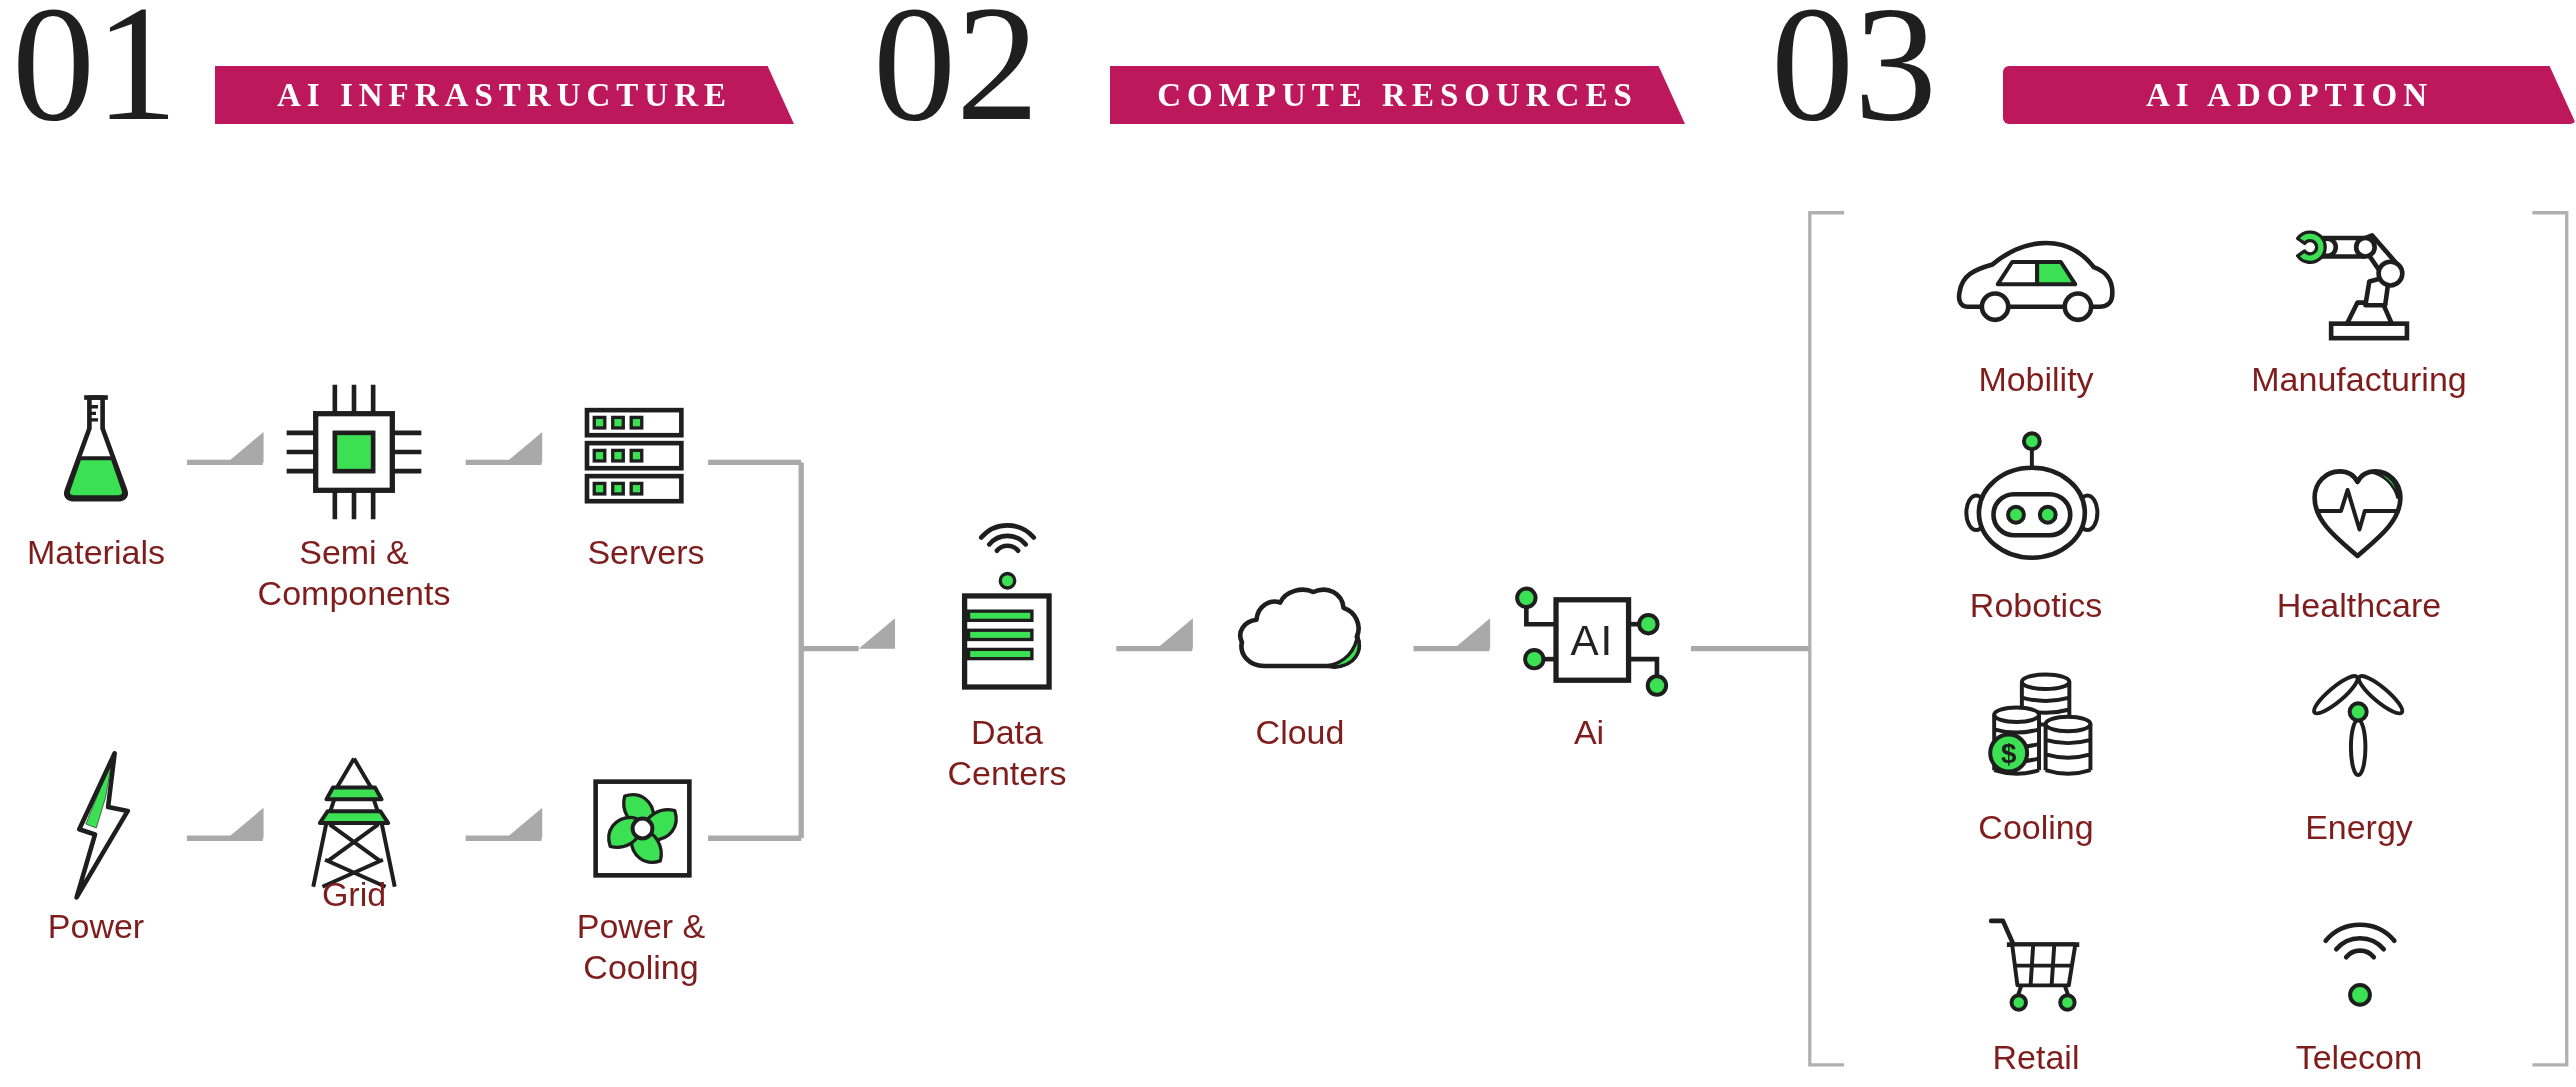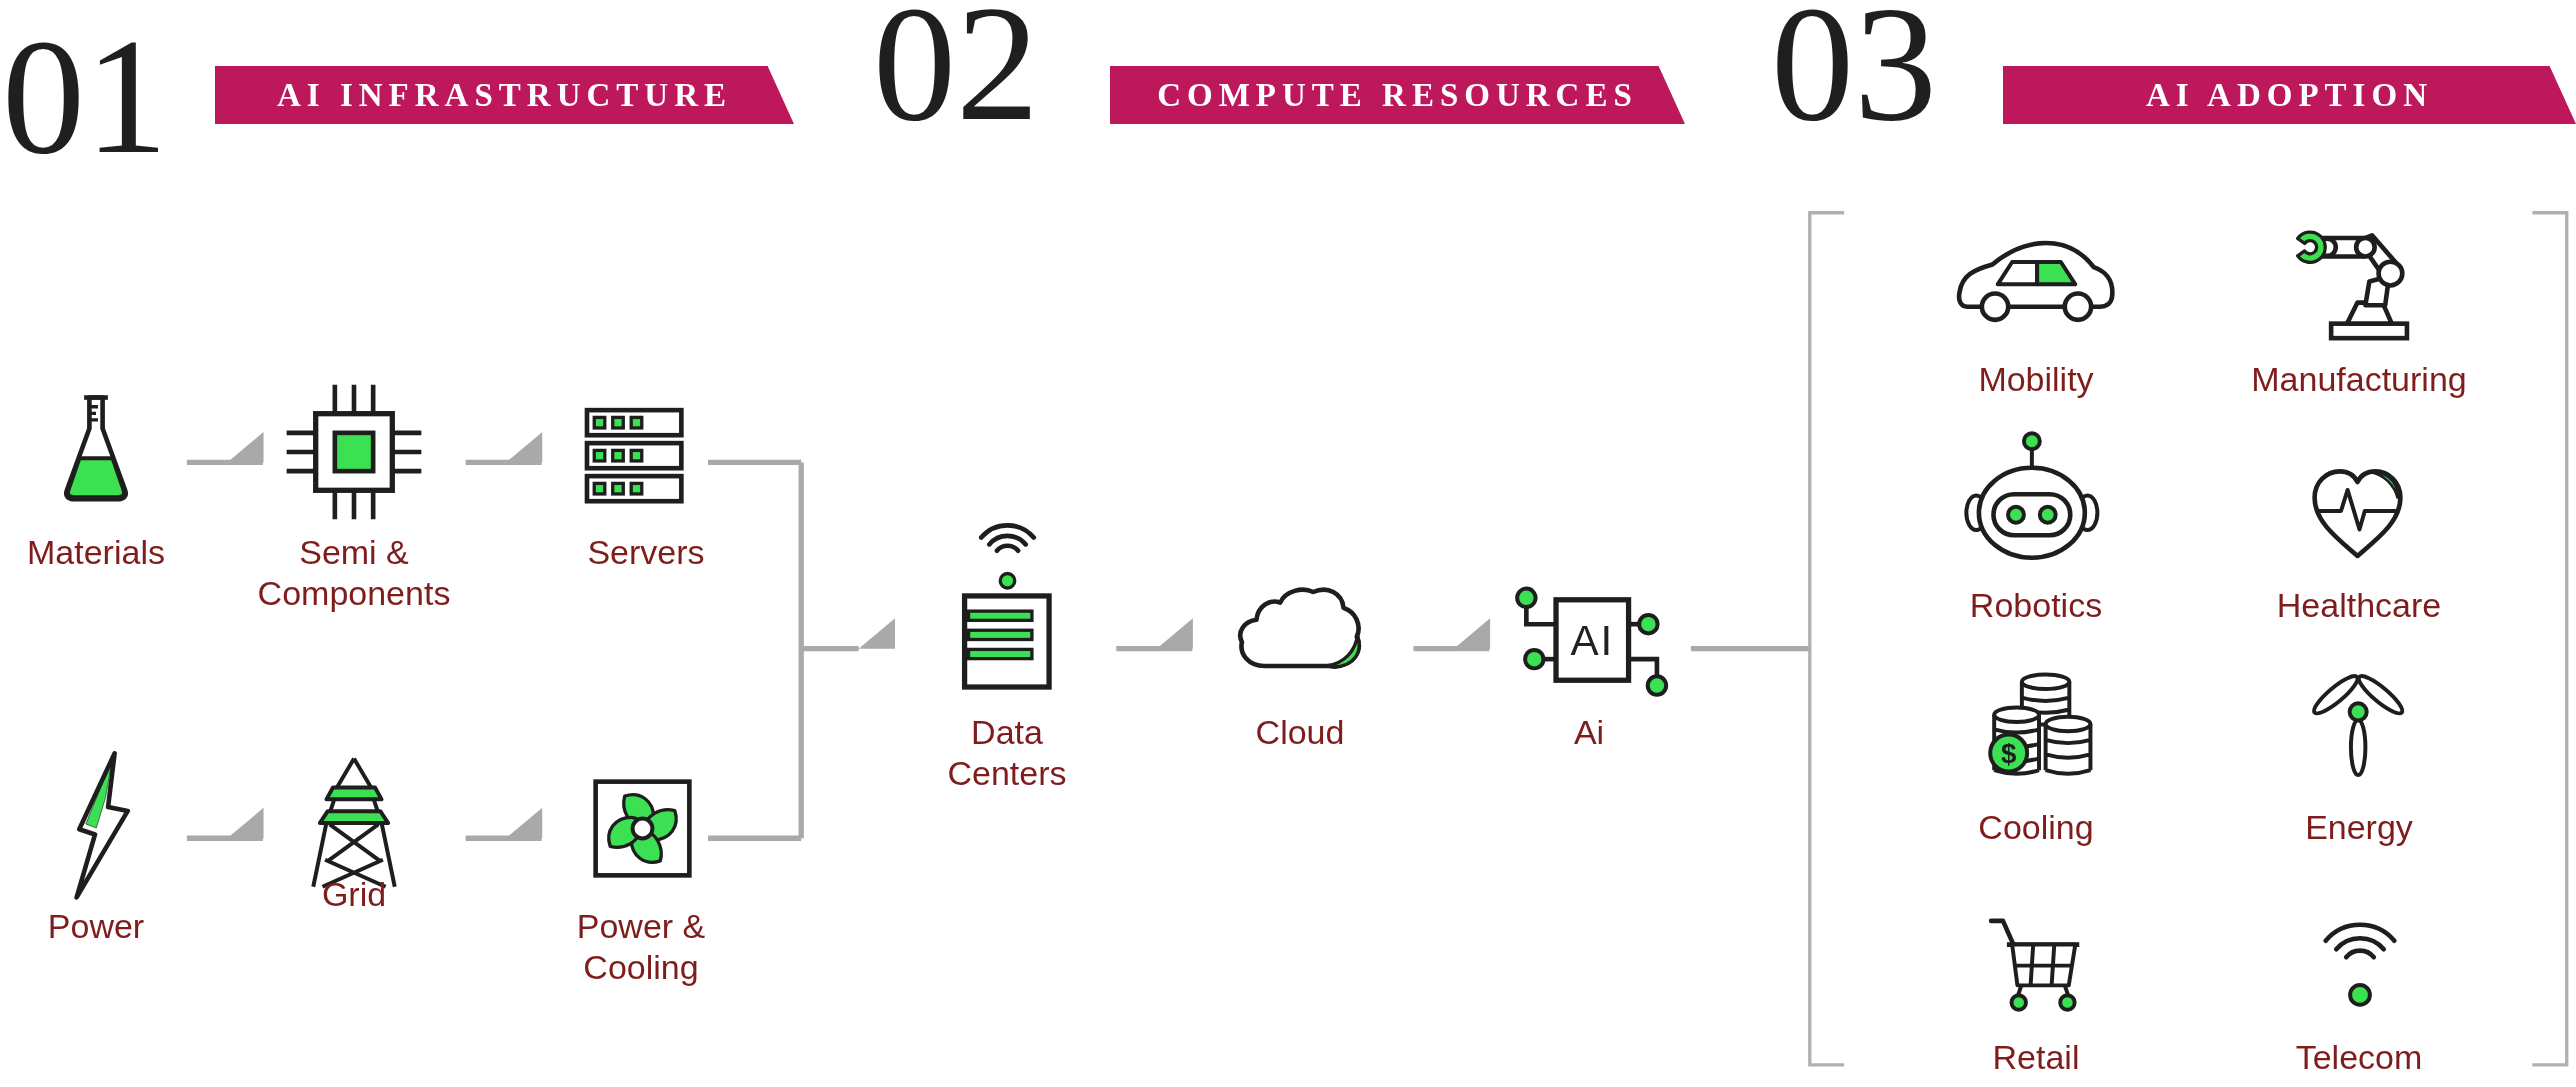--- a/index.html
+++ b/index.html
@@ -46,32 +46,32 @@
         <path d="M2201,982 L2256,982 L2256,936 Z"></path>
     </g>
     <path d="M2560,982 H2740" stroke="#a9a9a9" stroke-width="8" fill="none"></path>
   </g>
   <g stroke="#b0b0b0" stroke-width="5" fill="none">
     <path d="M2792,322 H2740 V1612 H2792"></path>
     <path d="M3834,322 H3886 V1612 H3834"></path>
   </g>
 </svg>
 
-<div class="bignum" style="left:2px;margin-top:33px;">01</div>
+<div class="bignum" style="left:12px;">01</div>
 <div class="banner" style="left:215px;width:579px;">
   <span>AI INFRASTRUCTURE</span>
 </div>
 
 <div class="bignum" style="left:873px;">02</div>
 <div class="banner" style="left:1110px;width:575px;">
   <span>COMPUTE RESOURCES</span>
 </div>
 
 <div class="bignum" style="left:1771px;">03</div>
-<div class="banner" style="left:2003px;width:573px;">
+<div class="banner" style="left:2003px;width:573px;border-radius:6px;">
   <span>AI ADOPTION</span>
 </div>
 
 <svg style="left:63px;top:392px;" width="66" height="116" viewBox="0 0 100 175">
   <path class="wf" stroke-width="7" stroke-linejoin="round" d="M40,8 L40,55 L6,148 Q2,160 14,162 L86,162 Q98,160 94,148 L60,55 L60,8 Z"></path>
   <path class="gf" stroke-width="6" stroke-linejoin="round" d="M24.8,100 L9,146 Q4,158 16,159 L84,159 Q96,158 91,146 L75.2,100 Z"></path>
   <path class="nf" stroke-width="7" d="M32,8 H68"></path>
   <path class="nf" stroke-width="5" d="M40,22 H53 M40,32 H50 M40,42 H53"></path>
 </svg>
 <div class="nlabel" style="left:96px;top:532px;">Materials</div>

